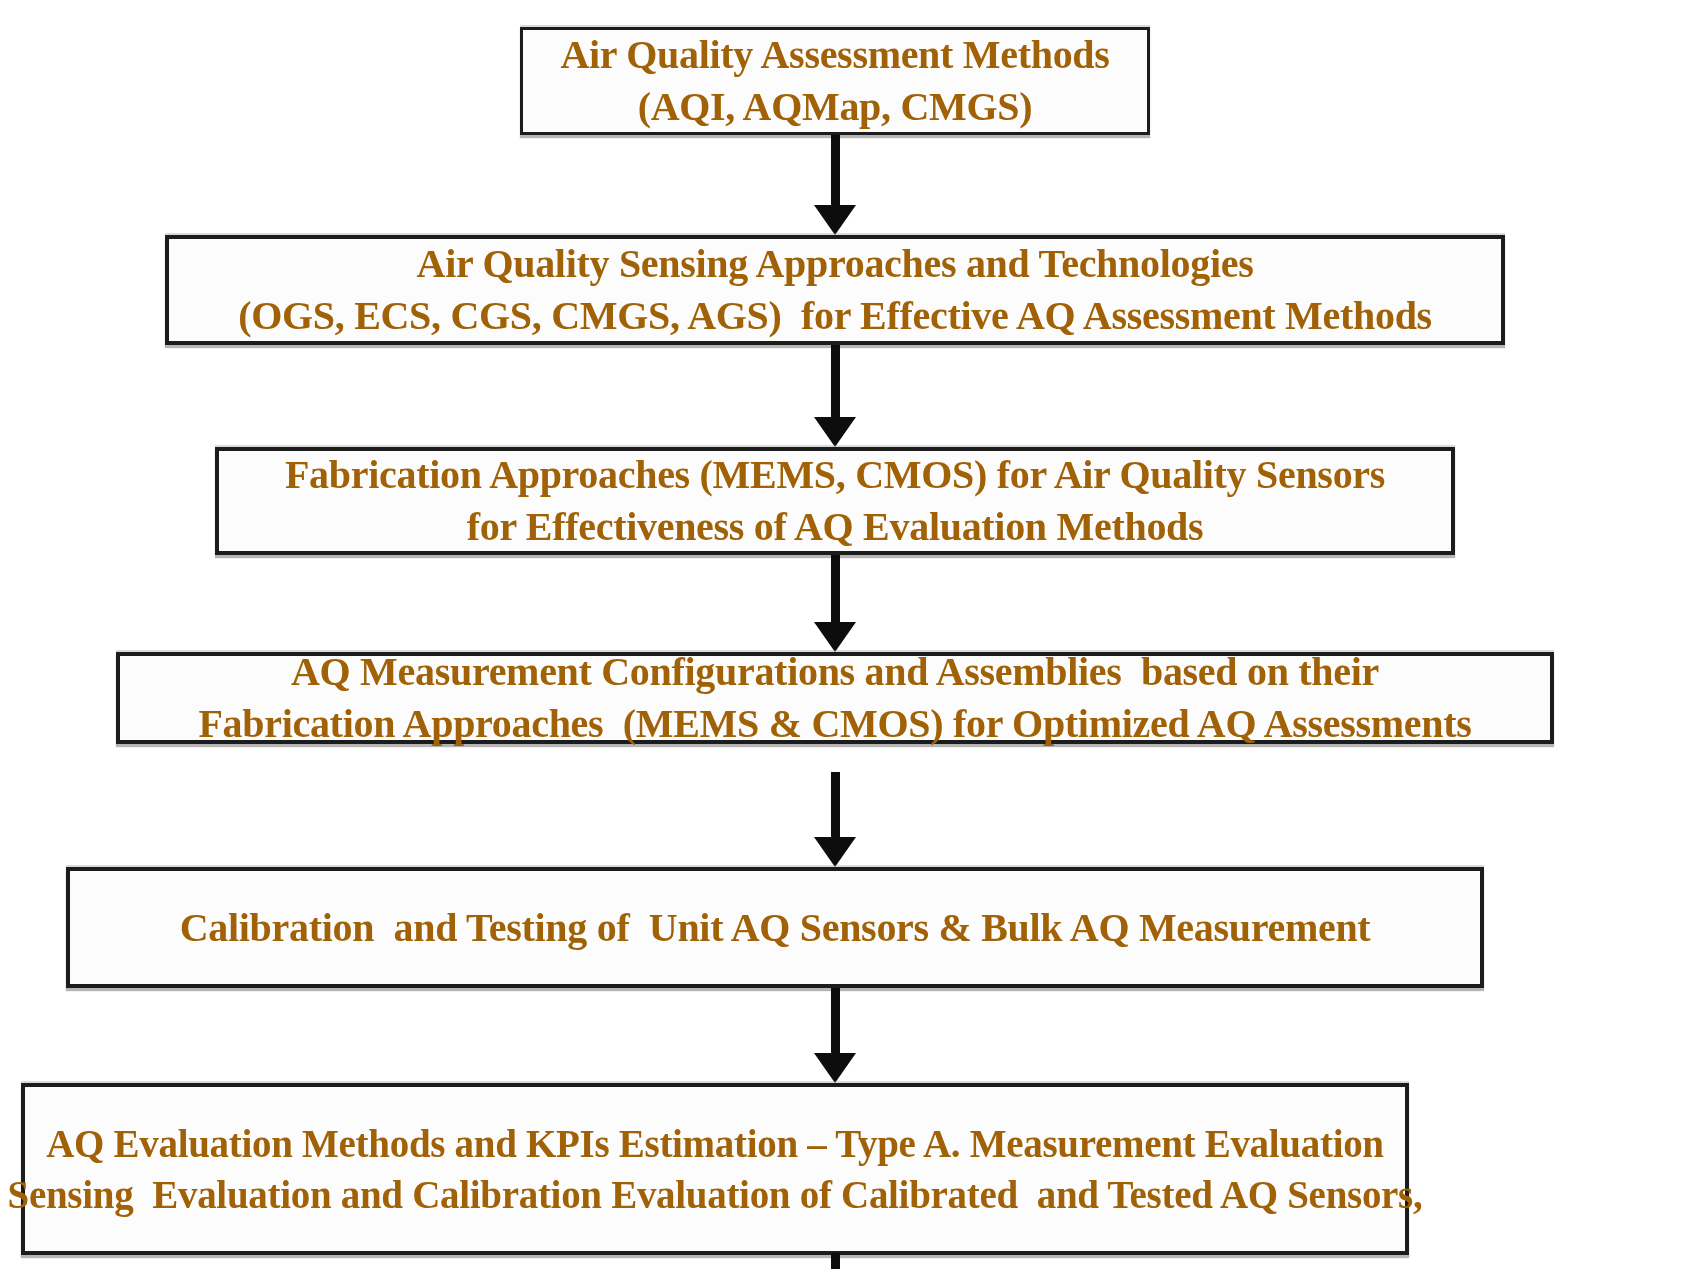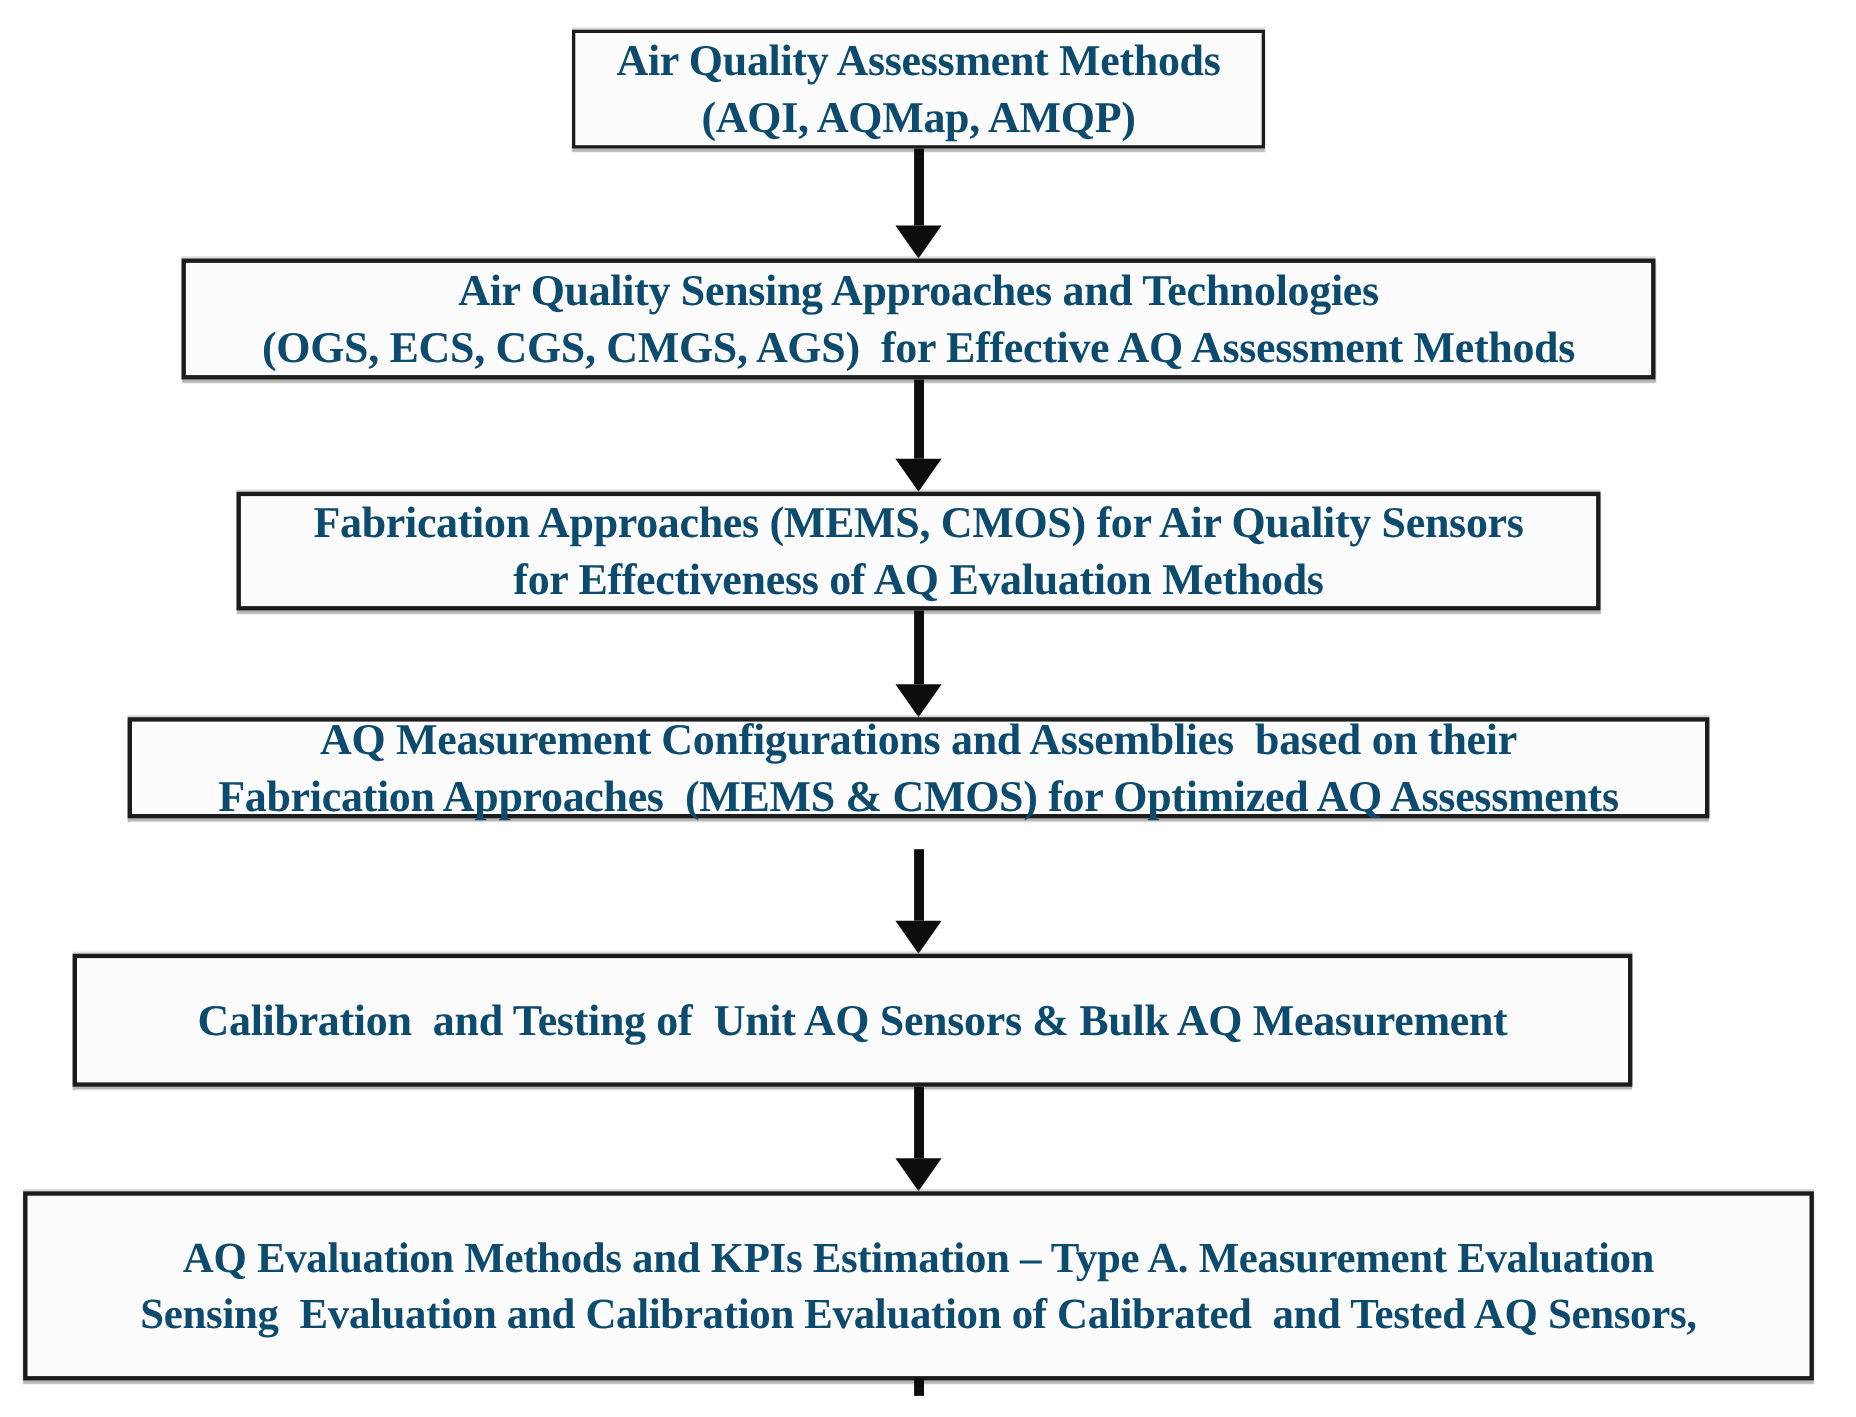--- a/index.html
+++ b/index.html
@@ -16,33 +16,33 @@
     position: absolute;
     box-sizing: border-box;
     background: #fcfcfc;
     border: 4px solid #1c1c1c;
     box-shadow: 0 3px 1px rgba(120,120,120,0.55), 0 -2px 0 rgba(150,150,150,0.35);
     display: flex;
     flex-direction: column;
     justify-content: center;
     align-items: center;
     text-align: center;
-    color: #0c4a6e;
+    color: #a16207;
     font-weight: bold;
     font-size: 40px;
     line-height: 1.3;
   }
   .node .line { white-space: pre; letter-spacing: -0.3px; }
 
   .box-1 { left: 520px; top: 27px;   width: 630px;  height: 108px; border-width: 3px; }
   .box-2 { left: 165px; top: 235px;  width: 1340px; height: 110px; }
   .box-3 { left: 215px; top: 447px;  width: 1240px; height: 108px; }
   .box-4 { left: 116px; top: 652px;  width: 1438px; height: 92px; }
   .box-5 { left: 66px;  top: 867px;  width: 1418px; height: 121px; }
-  .box-6 { left: 21px;  top: 1083px; width: 1628px; height: 172px; font-size: 39px; line-height: 1.32; }
+  .box-6 { left: 21px;  top: 1083px; width: 1388px; height: 172px; font-size: 39px; line-height: 1.32; }
 
   .arrow {
     position: absolute;
     left: 813px;
     width: 44px;
     display: flex;
     flex-direction: column;
     align-items: center;
   }
   .arrow .shaft { width: 9px; flex: 1 1 auto; background: #0d0d0d; }
@@ -67,21 +67,21 @@
     background: #0d0d0d;
   }
 </style>
 </head>
 <body>
 
 <div class="canvas">
 
   <div class="node box-1">
     <div class="line">Air Quality Assessment Methods</div>
-    <div class="line">(AQI, AQMap, AMQP)</div>
+    <div class="line">(AQI, AQMap, CMGS)</div>
   </div>
 
   <div class="arrow arrow-1">
     <div class="shaft"></div>
     <div class="head"></div>
   </div>
 
   <div class="node box-2">
     <div class="line">Air Quality Sensing Approaches and Technologies</div>
     <div class="line">(OGS, ECS, CGS, CMGS, AGS)  for Effective AQ Assessment Methods</div>

